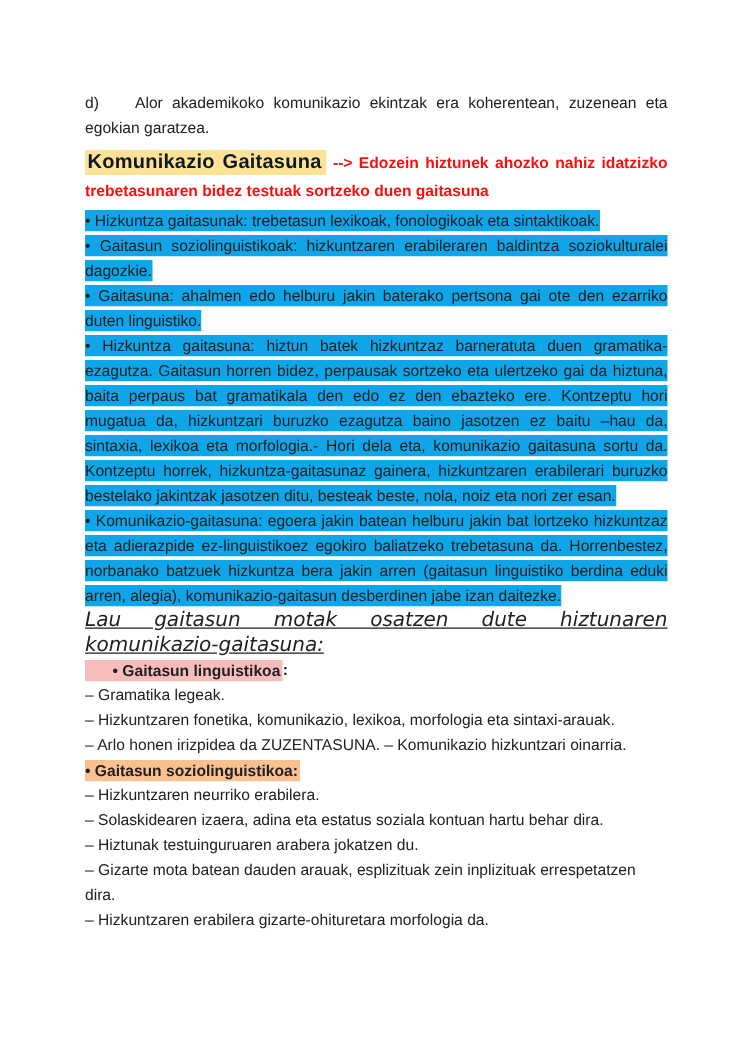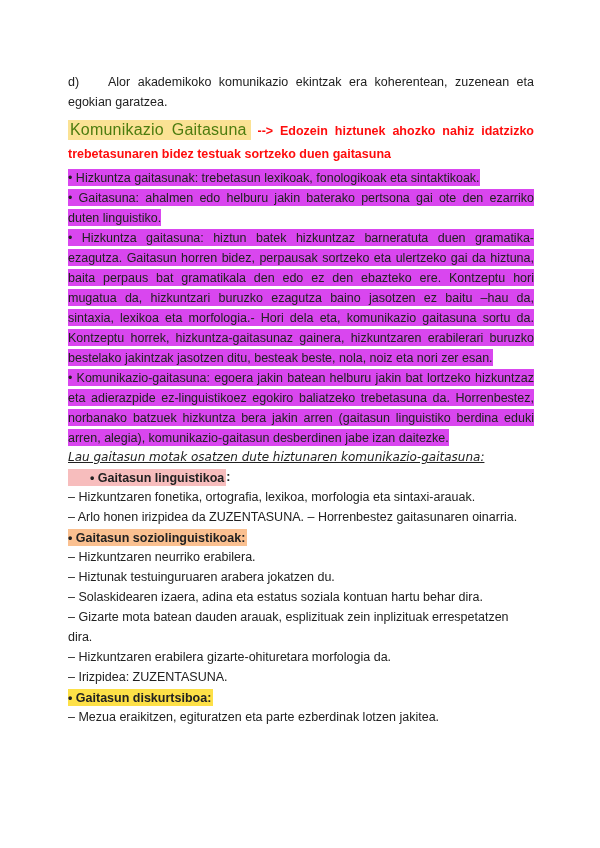--- a/index.html
+++ b/index.html
@@ -29,40 +29,40 @@
     display: inline-block;
     min-width: 40px;
   }
   .title-line {
     margin-top: 6px;
     line-height: 23px;
     margin-bottom: 1px;
   }
   .title-hl {
     font-size: 16px;
-    font-weight: normal;
-    color: #4d7c0f;
+    font-weight: bold;
+    color: #0f172a;
     background: #fbe294;
     padding: 1px 4px 2px 2px;
     letter-spacing: 0.2px;
   }
   .red {
     color: #fe0d0d;
     font-weight: bold;
   }
   .pink {
-    background: #d946ef;
+    background: #0ea5e9;
     padding: 1.5px 0;
     margin-top: 24px;
   }
   .subtitle {
     font-style: italic;
     text-decoration: underline;
     font-family: "DejaVu Sans", sans-serif;
-    font-size: 12px;
+    font-size: 16px;
   }
   .section-heading {
     font-weight: bold;
   }
   .hl {
     padding: 1.5px 2px 1.5px 0;
   }
   .hl-lightpink { background: #f7bdbd; padding-left: 22px; }
   .hl-peach     { background: #fac090; }
   .hl-green     { background: #fde047; }
@@ -71,34 +71,36 @@
 </head>
 <body>
 
 <div class="page">
 
   <p><span class="intro-label">d)</span><span>Alor akademikoko komunikazio ekintzak era koherentean, zuzenean eta egokian garatzea.</span></p>
 
   <p class="title-line"><span class="title-hl">Komunikazio Gaitasuna</span> <span class="red">--&gt;</span> <span class="red">Edozein hiztunek ahozko nahiz idatzizko trebetasunaren bidez testuak sortzeko duen gaitasuna</span></p>
 
   <p><span class="pink">• Hizkuntza gaitasunak: trebetasun lexikoak, fonologikoak eta sintaktikoak.</span></p>
+  <p><span class="pink">• Gaitasun soziolinguistikoak: hizkuntzaren erabileraren baldintza soziokulturalei dagozkie.</span></p>
   <p><span class="pink">• Gaitasuna: ahalmen edo helburu jakin baterako pertsona gai ote den ezarriko duten linguistiko.</span></p>
   <p><span class="pink">• Hizkuntza gaitasuna: hiztun batek hizkuntzaz barneratuta duen gramatika-ezagutza. Gaitasun horren bidez, perpausak sortzeko eta ulertzeko gai da hiztuna, baita perpaus bat gramatikala den edo ez den ebazteko ere. Kontzeptu hori mugatua da, hizkuntzari buruzko ezagutza baino jasotzen ez baitu –hau da, sintaxia, lexikoa eta morfologia.- Hori dela eta, komunikazio gaitasuna sortu da. Kontzeptu horrek, hizkuntza-gaitasunaz gainera, hizkuntzaren erabilerari buruzko bestelako jakintzak jasotzen ditu, besteak beste, nola, noiz eta nori zer esan.</span></p>
   <p><span class="pink">• Komunikazio-gaitasuna: egoera jakin batean helburu jakin bat lortzeko hizkuntzaz eta adierazpide ez-linguistikoez egokiro baliatzeko trebetasuna da. Horrenbestez, norbanako batzuek hizkuntza bera jakin arren (gaitasun linguistiko berdina eduki arren, alegia), komunikazio-gaitasun desberdinen jabe izan daitezke.</span></p>
 
   <p class="subtitle">Lau gaitasun motak osatzen dute hiztunaren komunikazio-gaitasuna:</p>
 
   <p class="section-heading"><span class="hl hl-lightpink">• Gaitasun linguistikoa</span><span>:</span></p>
-  <p class="item">– Hizkuntzaren fonetika, ortografia, lexikoa, morfologia eta sintaxi-arauak.</p>
-  <p class="item">– Arlo honen irizpidea da ZUZENTASUNA. – Horrenbestez gaitasunaren oinarria.</p>
+  <p class="item">– Gramatika legeak.</p>
+  <p class="item">– Hizkuntzaren fonetika, komunikazio, lexikoa, morfologia eta sintaxi-arauak.</p>
+  <p class="item">– Arlo honen irizpidea da ZUZENTASUNA. – Komunikazio hizkuntzari oinarria.</p>
 
-  <p class="section-heading"><span class="hl hl-peach">• Gaitasun soziolinguistikoak:</span><span></span></p>
+  <p class="section-heading"><span class="hl hl-peach">• Gaitasun soziolinguistikoa:</span><span></span></p>
   <p class="item">– Hizkuntzaren neurriko erabilera.</p>
+  <p class="item">– Solaskidearen izaera, adina eta estatus soziala kontuan hartu behar dira.</p>
   <p class="item">– Hiztunak testuinguruaren arabera jokatzen du.</p>
-  <p class="item">– Solaskidearen izaera, adina eta estatus soziala kontuan hartu behar dira.</p>
   <p class="item">– Gizarte mota batean dauden arauak, esplizituak zein inplizituak errespetatzen dira.</p>
   <p class="item">– Hizkuntzaren erabilera gizarte-ohituretara morfologia da.</p>
   <p class="item">– Irizpidea: ZUZENTASUNA.</p>
 
   <p class="section-heading"><span class="hl hl-green">• Gaitasun diskurtsiboa:</span><span></span></p>
   <p class="item">– Mezua eraikitzen, egituratzen eta parte ezberdinak lotzen jakitea.</p>
 
 </div>
 
 </body></html>

